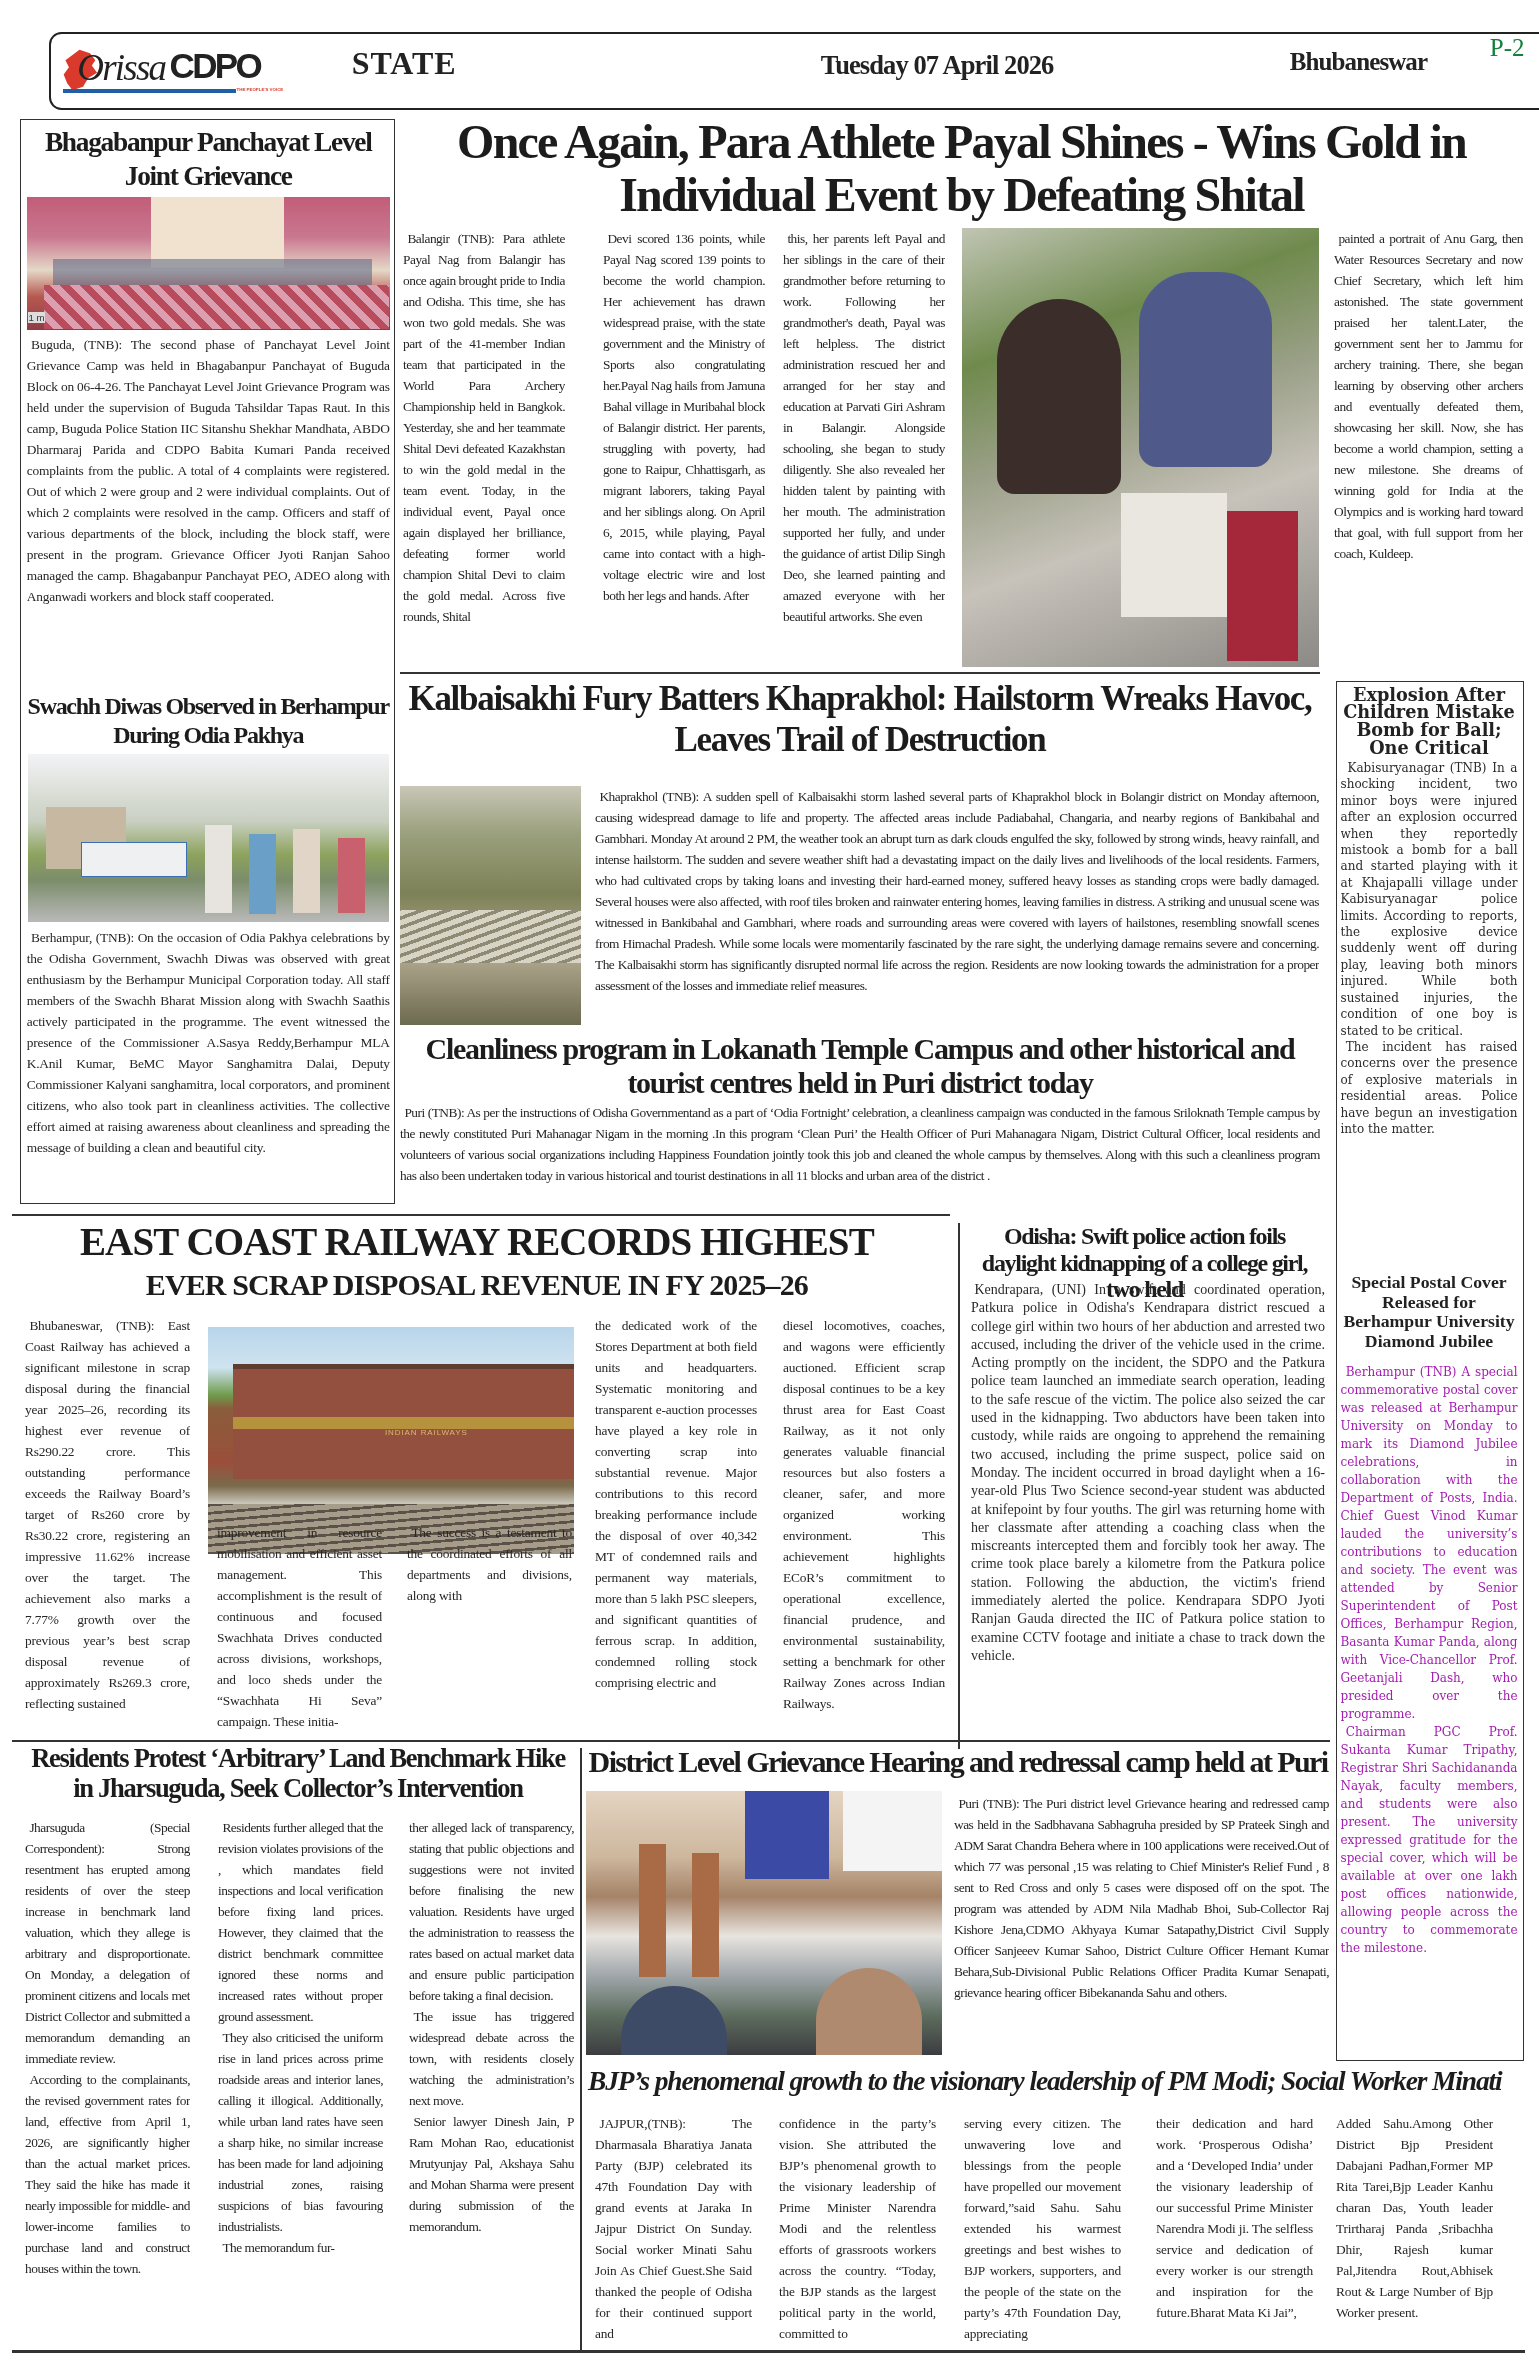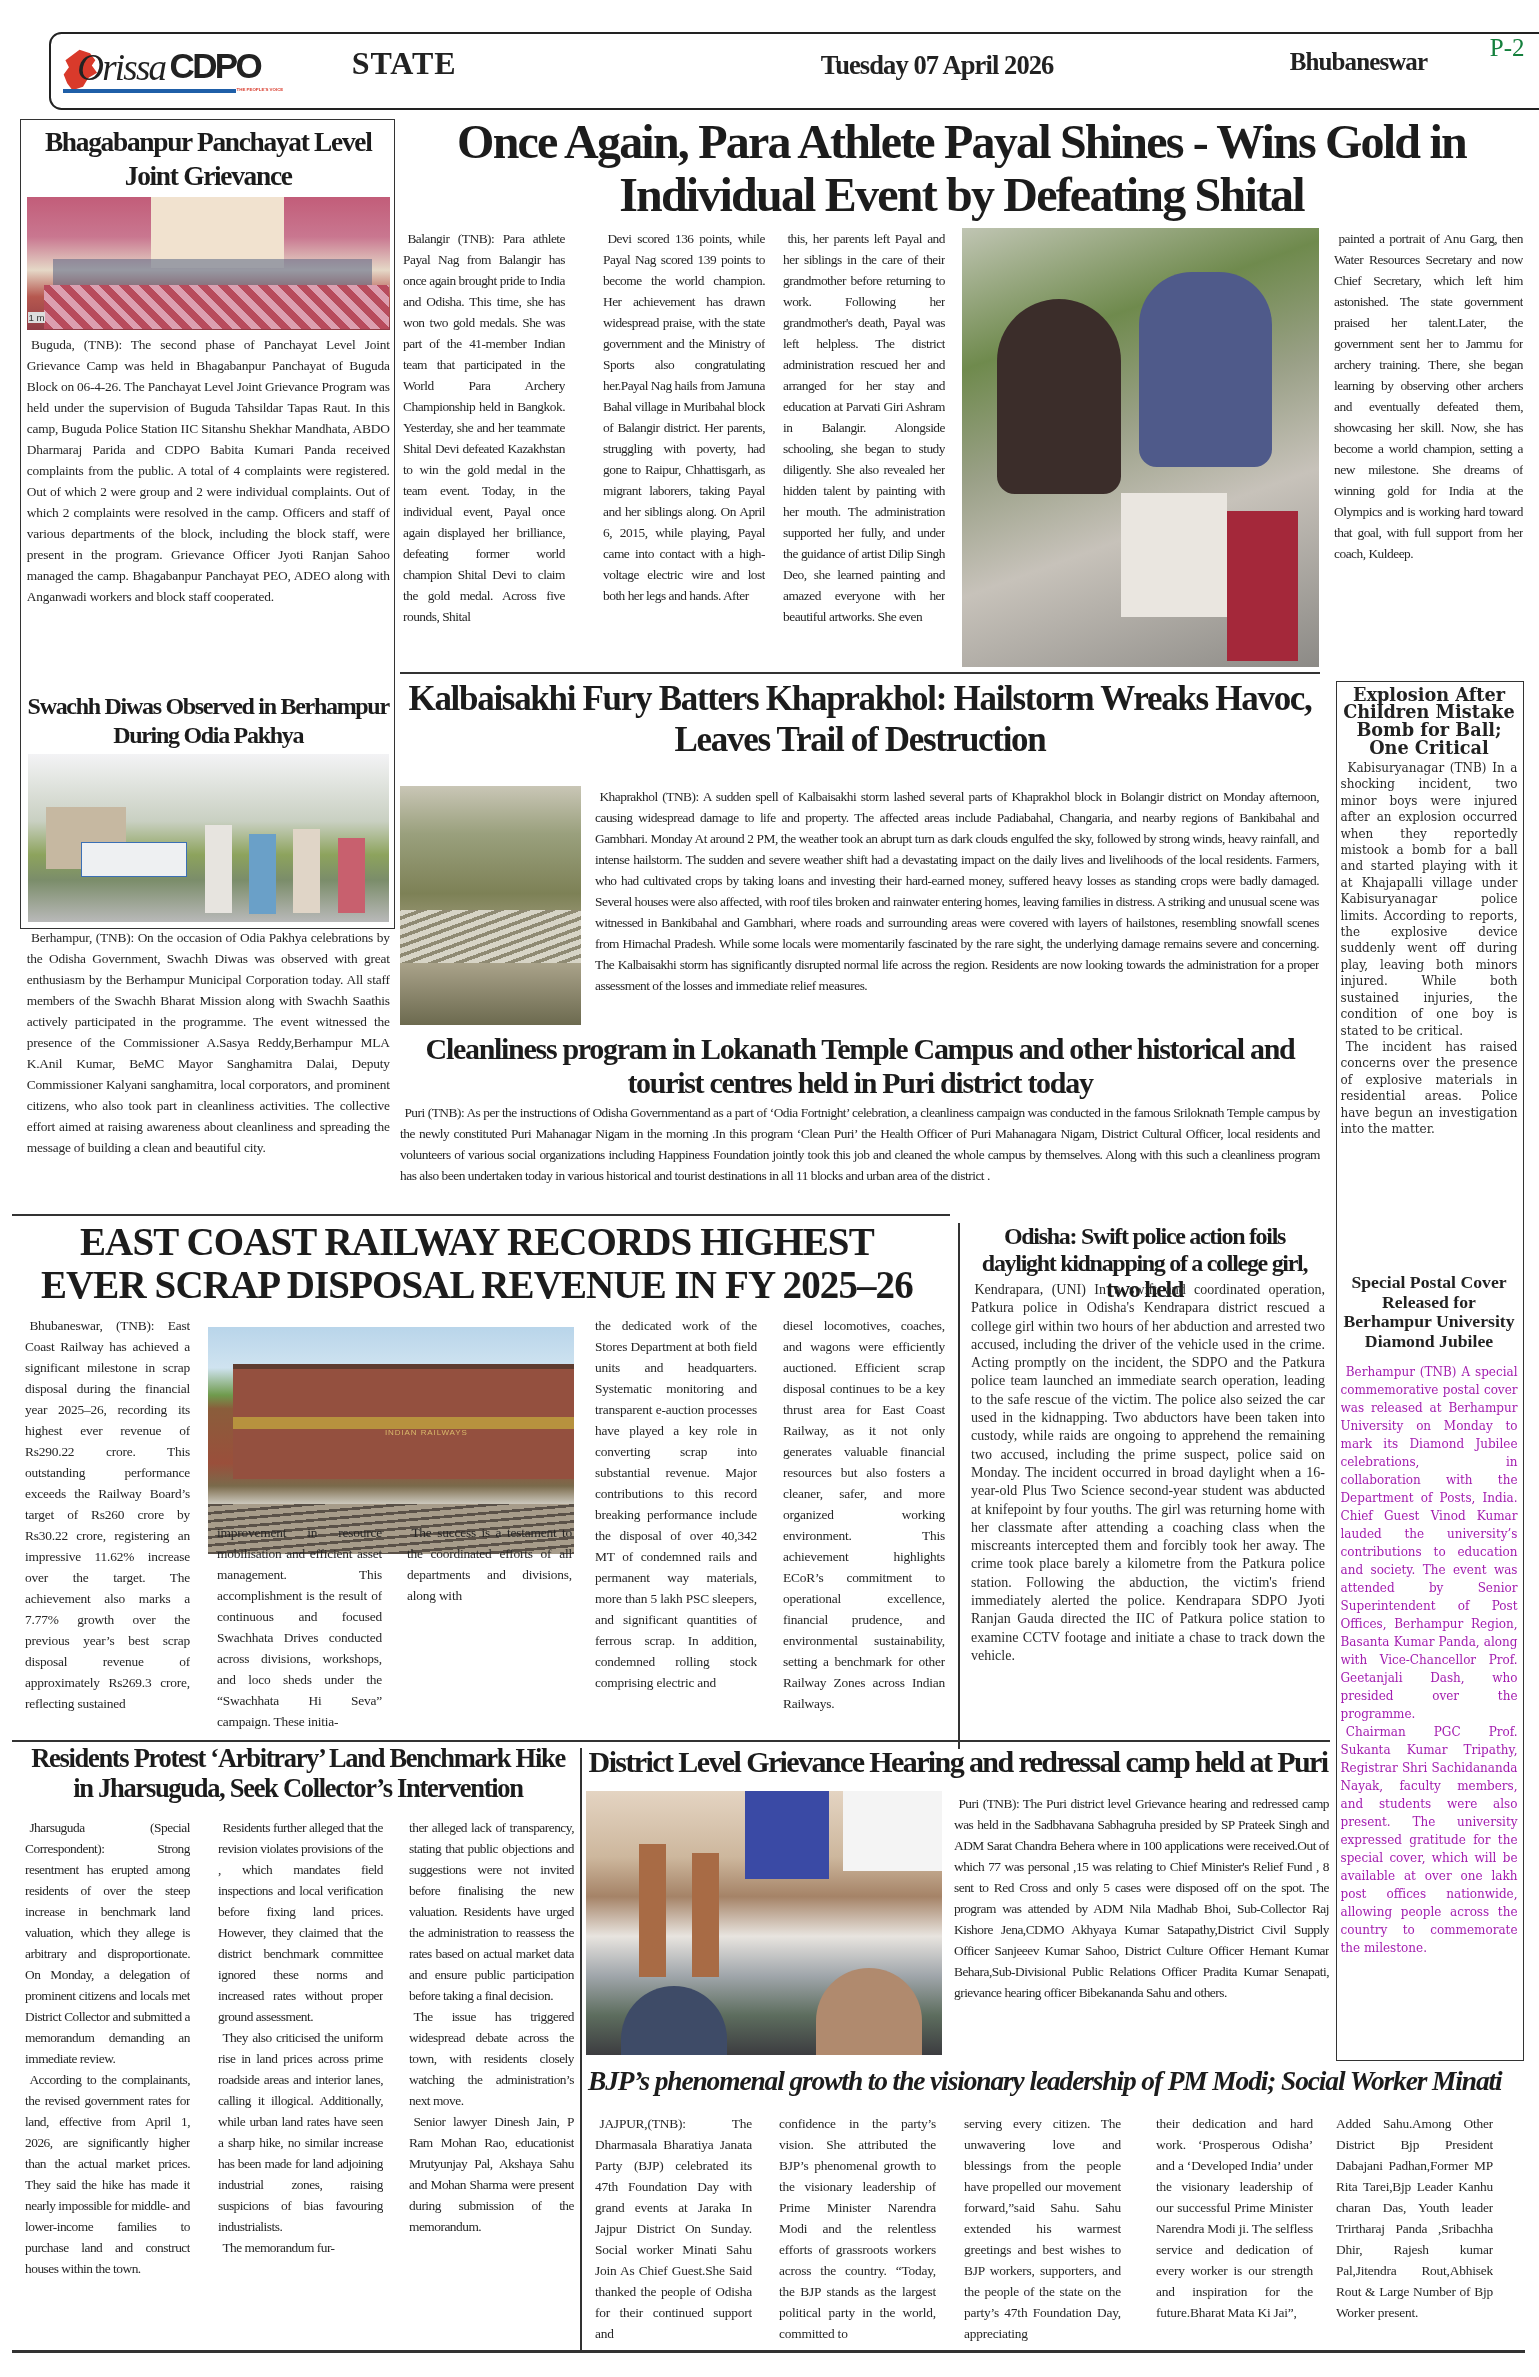--- a/index.html
+++ b/index.html
@@ -28,21 +28,21 @@
     <span class="abs" style="left:110px; top:1.8px; font-family:'Liberation Sans',sans-serif; font-weight:bold; font-size:35px; color:#222; letter-spacing:-2.7px;">CDPO</span>
     <div class="abs" style="left:3.5px; top:44px; width:173px; height:4.4px; background:#1f5fa8;"></div>
     <span class="abs" style="left:177px; top:42px; font-family:'Liberation Sans',sans-serif; font-size:4.4px; font-weight:bold; color:#d93a2b;">THE PEOPLE'S VOICE</span>
   </div>
   <span class="abs" style="left:301px; top:10.6px; font-family:'Liberation Serif',serif; font-weight:bold; font-size:32px; color:#222; letter-spacing:0.9px;">STATE</span>
   <span class="abs" style="left:770px; top:16px; font-family:'Liberation Serif',serif; font-weight:bold; font-size:26.5px; color:#222; letter-spacing:-0.9px;">Tuesday 07 April 2026</span>
   <span class="abs" style="left:1239px; top:14px; font-family:'Liberation Serif',serif; font-weight:bold; font-size:25px; color:#222; letter-spacing:-0.9px;">Bhubaneswar</span>
   <span class="abs" style="left:1439px; top:0; font-family:'Liberation Serif',serif; font-size:25px; color:#15803d;">P-2</span>
 </div>
 
-<div class="abs boxed" style="left:20.4px; top:119px; width:375px; height:810px;">
+<div class="abs boxed" style="left:20.4px; top:119px; width:375px; height:1085px;">
   <h2 class="abs head-serif" style="left:5.3px; top:5.3px; width:363px; font-size:27.4px; line-height:34px;">Bhagabanpur Panchayat Level Joint Grievance</h2>
   <div class="photo" style="left:5.3px; top:77px; width:363px; height:133px; background:linear-gradient(180deg,#c25d79 0%,#c97790 30%,#e5d8c7 55%,#b6584f 75%,#8f3c46 100%);">
     <div class="abs" style="left:124px; top:0; width:133px; height:71px; background:#f1e2cf;"></div>
     <div class="abs" style="left:26.5px; top:62px; width:319px; height:26.5px; background:#4a5a7e; opacity:.5;"></div>
     <div class="abs" style="left:17.7px; top:88px; width:345px; height:44px; background:repeating-linear-gradient(45deg,#b84b5c 0 7px,#dc9fb0 7px 14px);"></div>
     <span class="abs" style="left:1.8px; top:115px; font-size:9.7px; font-family:'Liberation Sans',sans-serif; color:#333; background:#ddd;">1 m</span>
   </div>
   <div class="col txt" style="left:5.3px; top:214px; width:363px; height:342px;">
     <p>Buguda, (TNB): The second phase of Panchayat Level Joint Grievance Camp was held in Bhagabanpur Panchayat of Buguda Block on 06-4-26. The Panchayat Level Joint Grievance Program was held under the supervision of Buguda Tahsildar Tapas Raut. In this camp, Buguda Police Station IIC Sitanshu Shekhar Mandhata, ABDO Dharmaraj Parida and CDPO Babita Kumari Panda received complaints from the public. A total of 4 complaints were registered. Out of which 2 were group and 2 were individual complaints. Out of which 2 complaints were resolved in the camp. Officers and staff of various departments of the block, including the block staff, were present in the program. Grievance Officer Jyoti Ranjan Sahoo managed the camp. Bhagabanpur Panchayat PEO, ADEO along with Anganwadi workers and block staff cooperated.</p>
   </div>
@@ -104,21 +104,21 @@
   </div>
   <h3 class="abs" style="left:3.5px; top:591px; width:177px; font-family:'Liberation Serif',serif; font-weight:bold; font-size:17.7px; line-height:19.5px; text-align:center; color:#222;">Special Postal Cover Released for Berhampur University Diamond Jubilee</h3>
   <div class="col" style="left:3.5px; top:681px; width:177px; height:690px; font-family:'DejaVu Serif',serif; font-size:12px; line-height:18px; text-align:justify; color:#a21caf;">
     <p style="text-indent:5.3px;">Berhampur (TNB) A special commemorative postal cover was released at Berhampur University on Monday to mark its Diamond Jubilee celebrations, in collaboration with the Department of Posts, India. Chief Guest Vinod Kumar lauded the university’s contributions to education and society. The event was attended by Senior Superintendent of Post Offices, Berhampur Region, Basanta Kumar Panda, along with Vice-Chancellor Prof. Geetanjali Dash, who presided over the programme.</p>
     <p style="text-indent:5.3px;">Chairman PGC Prof. Sukanta Kumar Tripathy, Registrar Shri Sachidananda Nayak, faculty members, and students were also present. The university expressed gratitude for the special cover, which will be available at over one lakh post offices nationwide, allowing people across the country to commemorate the milestone.</p>
   </div>
 </div>
 
 <div class="rule-h" style="left:12.4px; top:1214px; width:938px; height:1.8px;"></div>
 <h1 class="abs" style="left:12.4px; top:1221px; width:929px; font-family:'Liberation Serif',serif; font-weight:bold; font-size:39px; line-height:42px; text-align:center; color:#1c1c1c; letter-spacing:-0.9px;">EAST COAST RAILWAY RECORDS HIGHEST</h1>
-<h1 class="abs" style="left:12.4px; top:1265px; width:929px; font-family:'Liberation Serif',serif; font-weight:bold; font-size:39px; line-height:39px; text-align:center; color:#1c1c1c; letter-spacing:-0.9px;">EVER SCRAP DISPOSAL REVENUE IN FY 2025–26</h1>
+<h1 class="abs" style="left:12.4px; top:1265px; width:929px; font-family:'Liberation Serif',serif; font-weight:bold; font-size:30px; line-height:39px; text-align:center; color:#1c1c1c; letter-spacing:-0.9px;">EVER SCRAP DISPOSAL REVENUE IN FY 2025–26</h1>
 <div class="col txt" style="left:25px; top:1315px; width:165px; height:425px;">
   <p>Bhubaneswar, (TNB): East Coast Railway has achieved a significant milestone in scrap disposal during the financial year 2025–26, recording its highest ever revenue of Rs290.22 crore. This outstanding performance exceeds the Railway Board’s target of Rs260 crore by Rs30.22 crore, registering an impressive 11.62% increase over the target. The achievement also marks a 7.77% growth over the previous year’s best scrap disposal revenue of approximately Rs269.3 crore, reflecting sustained</p>
 </div>
 <div class="photo" style="left:208px; top:1327px; width:366px; height:227px; background:linear-gradient(180deg,#b9d5ea 0%,#cfe3f0 18%,#6f9b4d 30%,#8a5d3b 36%,#9a4f3b 60%,#7a6a4b 70%,#cdc9be 78%,#8e8270 90%,#5d554a 100%);">
   <div class="abs" style="left:25px; top:37px; width:342px; height:115px; background:#94503f; border-top:5.3px solid #5e3c30;"></div>
   <div class="abs" style="left:25px; top:90px; width:342px; height:12.4px; background:#b7923e;"></div>
   <span class="abs" style="left:177px; top:101px; font-family:'Liberation Sans',sans-serif; font-size:8px; color:#d9b96a; letter-spacing:0.9px;">INDIAN RAILWAYS</span>
   <div class="abs" style="left:0; top:177px; width:366px; height:50px; background:repeating-linear-gradient(175deg,#5a5148 0 2.7px,#a79c8a 2.7px 8px);"></div>
 </div>
 <div class="col txt" style="left:217px; top:1522px; width:165px; height:218px;">

